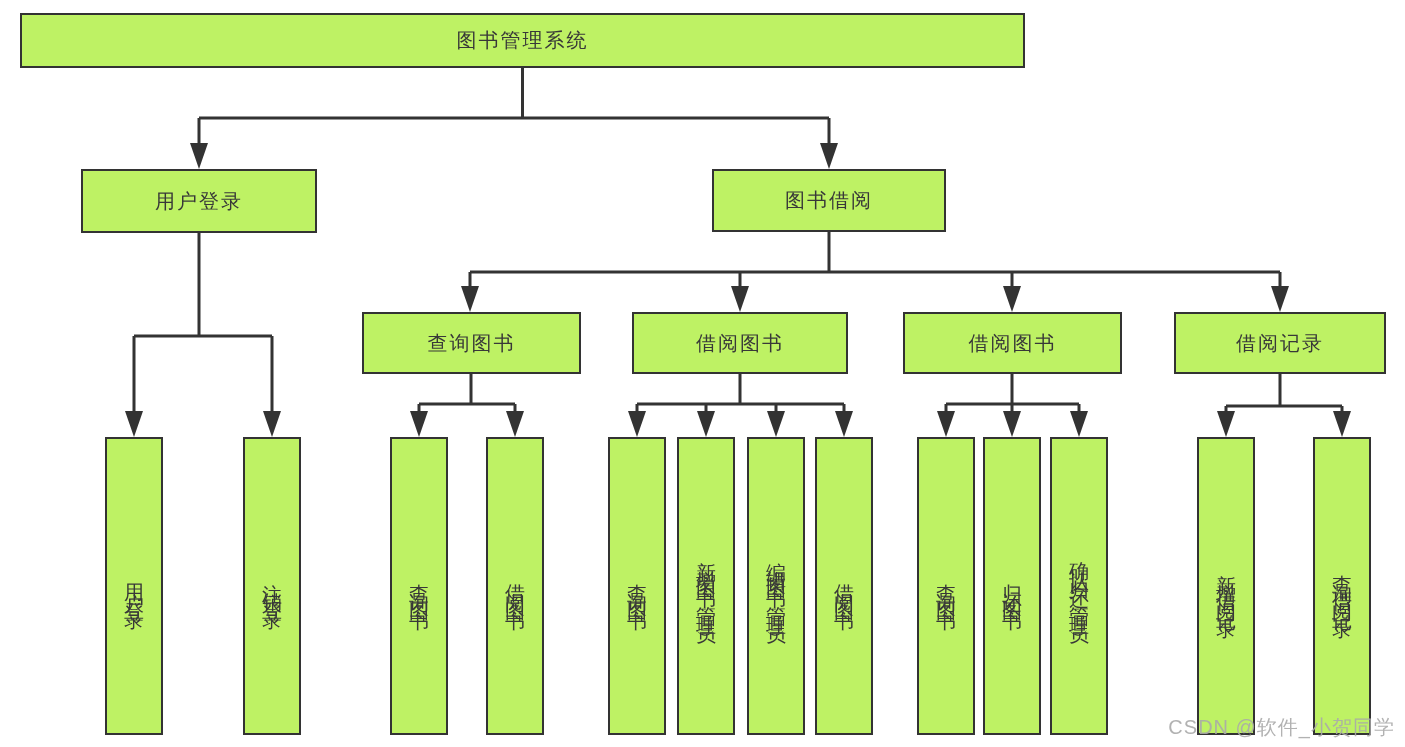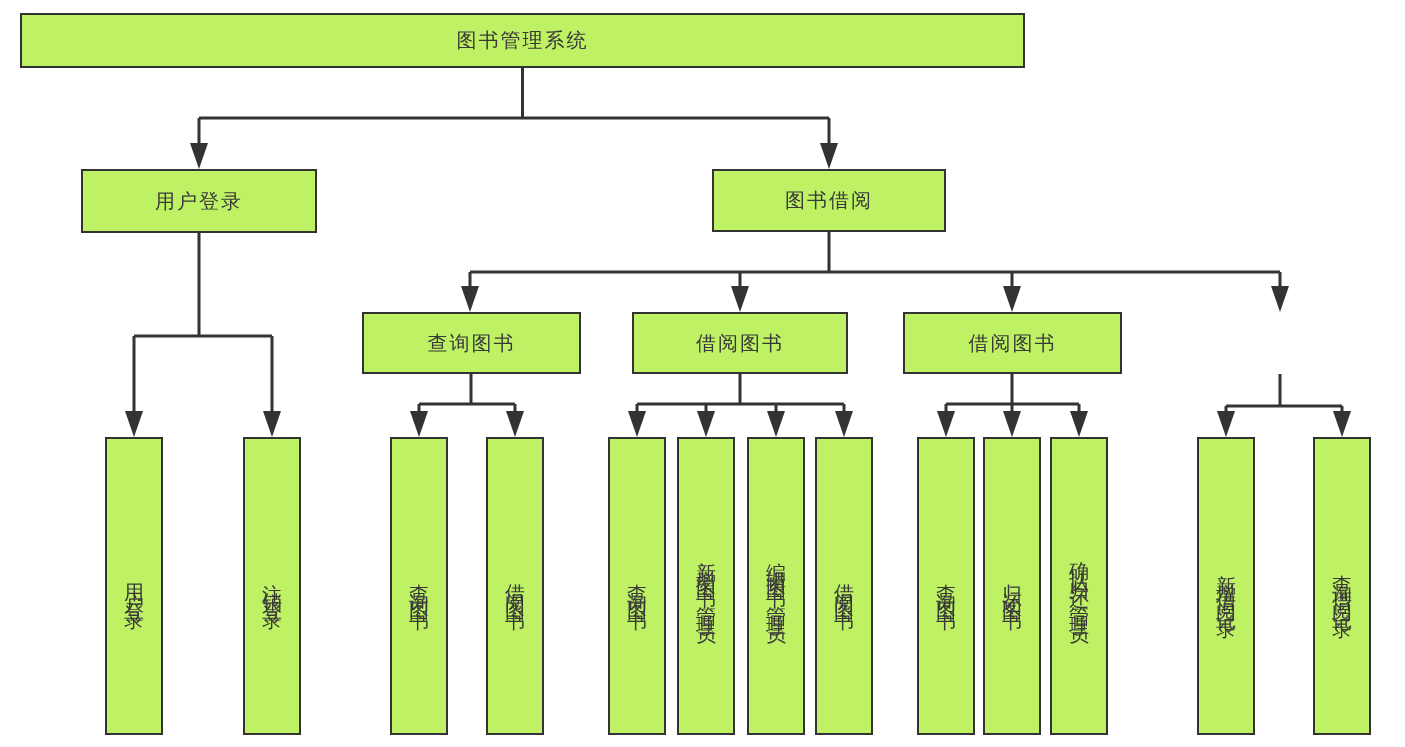--- a/index.html
+++ b/index.html
@@ -95,20 +95,23 @@
 
   <div class="node" style="left:362px;top:312px;width:219px;height:62px">
     <span>查询图书</span>
   </div>
   <div class="node" style="left:632px;top:312px;width:216px;height:62px">
     <span>借阅图书</span>
   </div>
   <div class="node" style="left:903px;top:312px;width:219px;height:62px">
     <span>借阅图书</span>
   </div>
+  <div class="node" style="left:1174px;top:312px;width:212px;height:62px">
+    <span>借阅记录</span>
+  </div>
 
   <div class="node leaf" style="left:105px;top:437px;width:58px;height:298px">
     <span>用户登录</span>
   </div>
   <div class="node leaf" style="left:243px;top:437px;width:58px;height:298px">
     <span>注销登录</span>
   </div>
 
   <div class="node leaf" style="left:390px;top:437px;width:58px;height:298px">
     <span>查询图书</span>
@@ -140,14 +143,15 @@
     <span>确认归还（管理员）</span>
   </div>
 
   <div class="node leaf" style="left:1197px;top:437px;width:58px;height:298px">
     <span>新增借阅记录</span>
   </div>
   <div class="node leaf" style="left:1313px;top:437px;width:58px;height:298px">
     <span>查询借阅记录</span>
   </div>
 
+  <div class="watermark">CSDN @软件_小贺同学</div>
 
 </div>
 
 </body></html>

